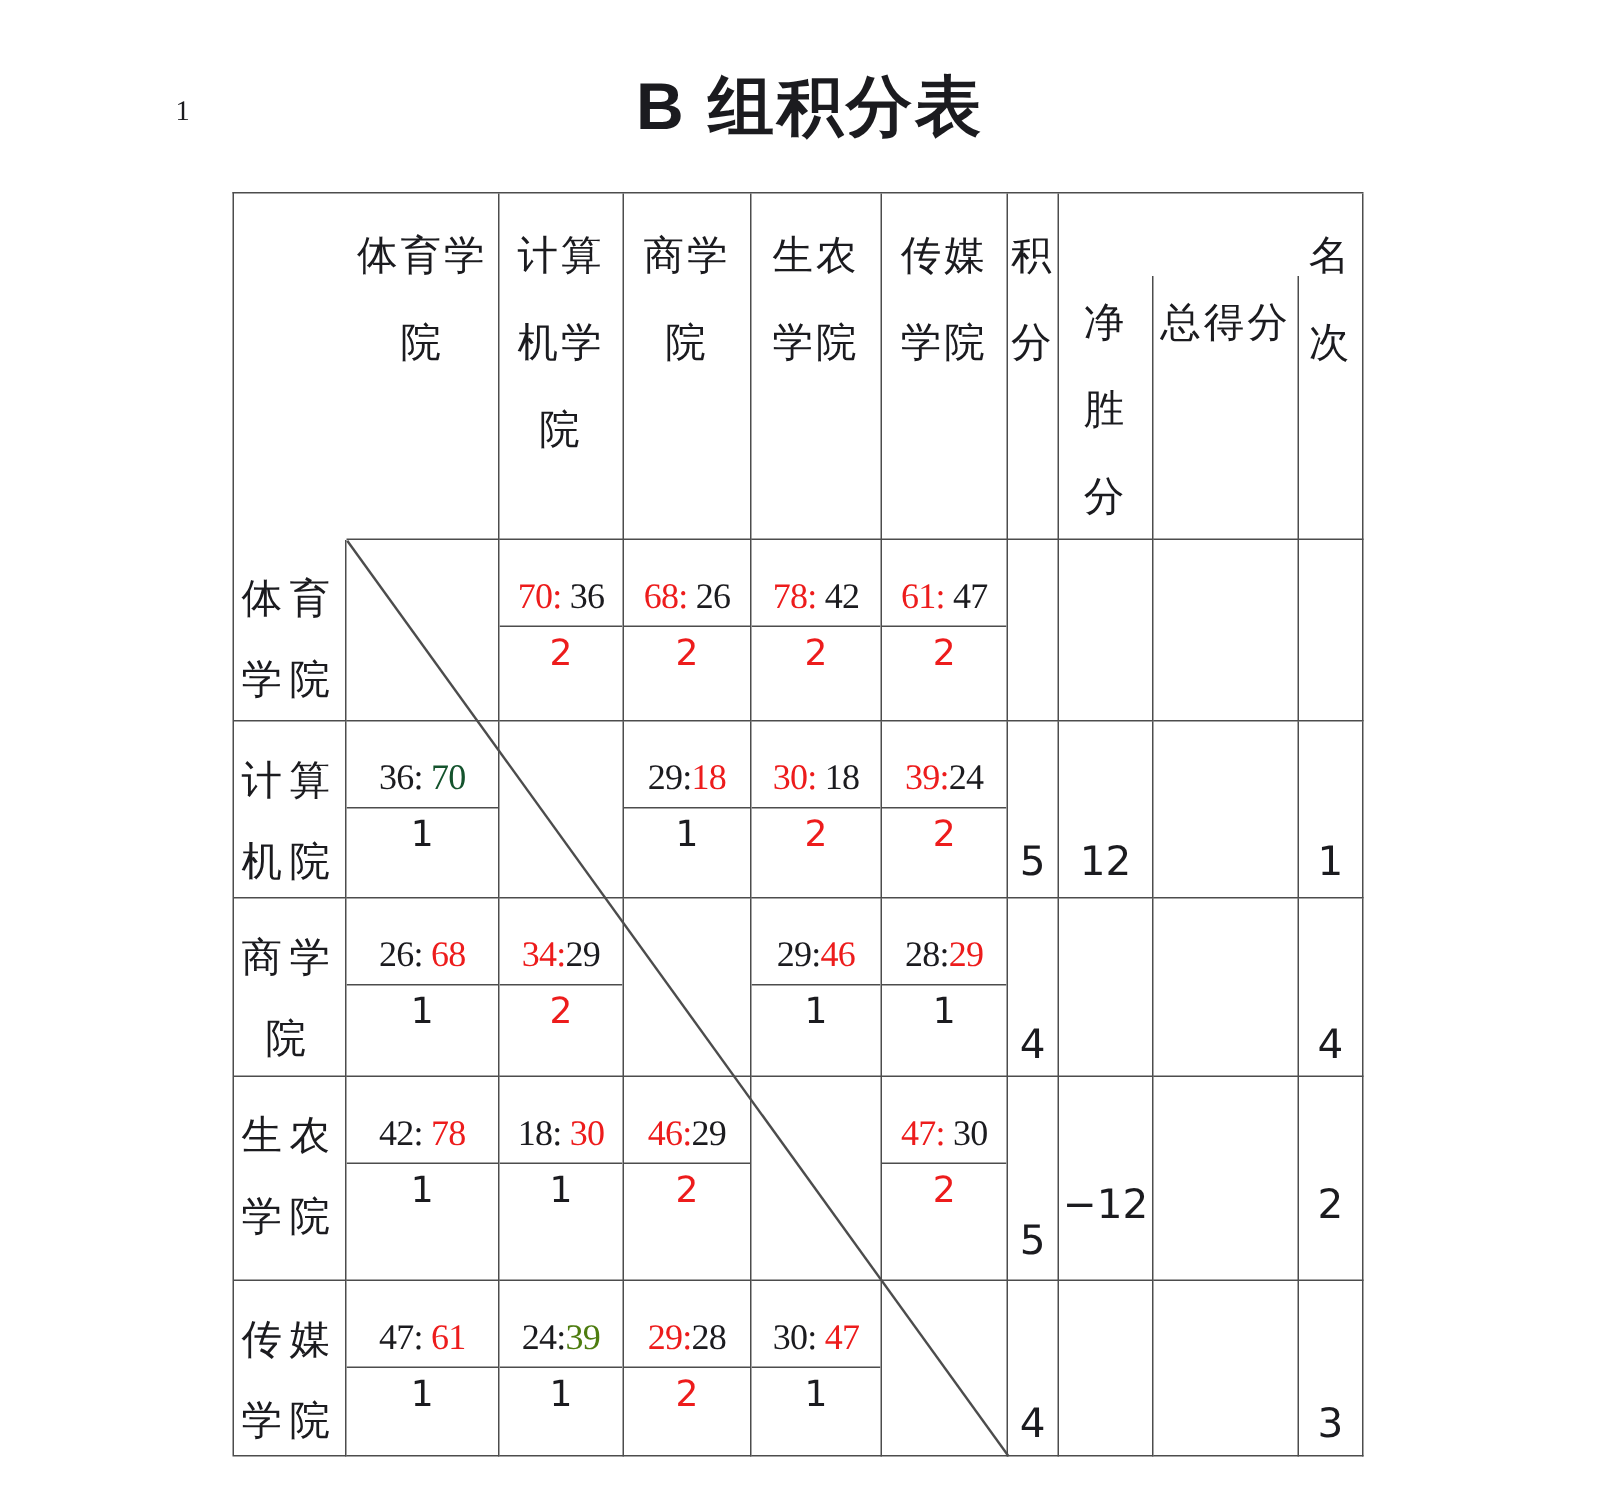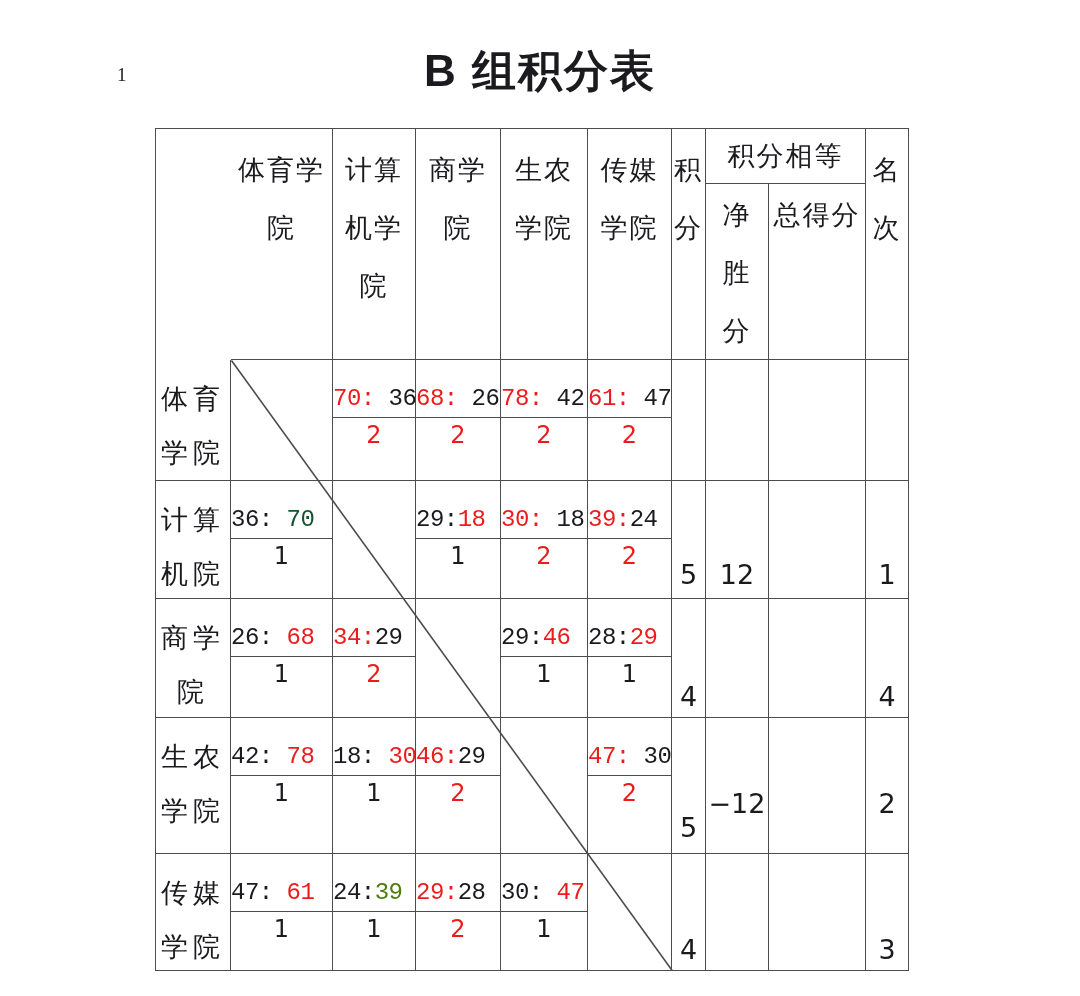--- a/index.html
+++ b/index.html
@@ -79,25 +79,25 @@
     white-space: pre-line;
     padding-top: 12px;
     letter-spacing: 5px;
   }
   
   .match { position: relative; }
   .score-top {
     height: 58px;
     display: flex;
     align-items: flex-end;
-    justify-content: flex-start;
+    justify-content: center;
     padding-bottom: 5px;
     box-sizing: border-box;
     border-bottom: 1.5px solid #4c4c4c;
-    font-family: Liberation Mono, monospace;
+    font-family: Liberation Serif, serif;
     font-size: 24px;
     letter-spacing: -0.5px;
     white-space: pre;
   }
   .pts {
     height: 34px;
     line-height: 34px;
     text-align: center;
     font-family: "DejaVu Sans", sans-serif;
     font-size: 24px;
@@ -136,21 +136,20 @@
 机学
 院</div>
     <div class="cell hcell h-c3">商学
 院</div>
     <div class="cell hcell h-c4">生农
 学院</div>
     <div class="cell hcell h-c5">传媒
 学院</div>
     <div class="cell hcell h-points">积
 分</div>
-    <div class="cell hcell h-tie">积分相等</div>
     <div class="cell hcell h-net">净
 胜
 分</div>
     <div class="cell hcell h-total">总得分</div>
     <div class="cell hcell h-rank">名
 次</div>
 
     <div class="cell label-cell" style="grid-area: 3 / 1 / 4 / 2;">体育
 学院</div>
       <div class="cell match empty" style="grid-area: 3 / 2 / 4 / 3;"></div>

